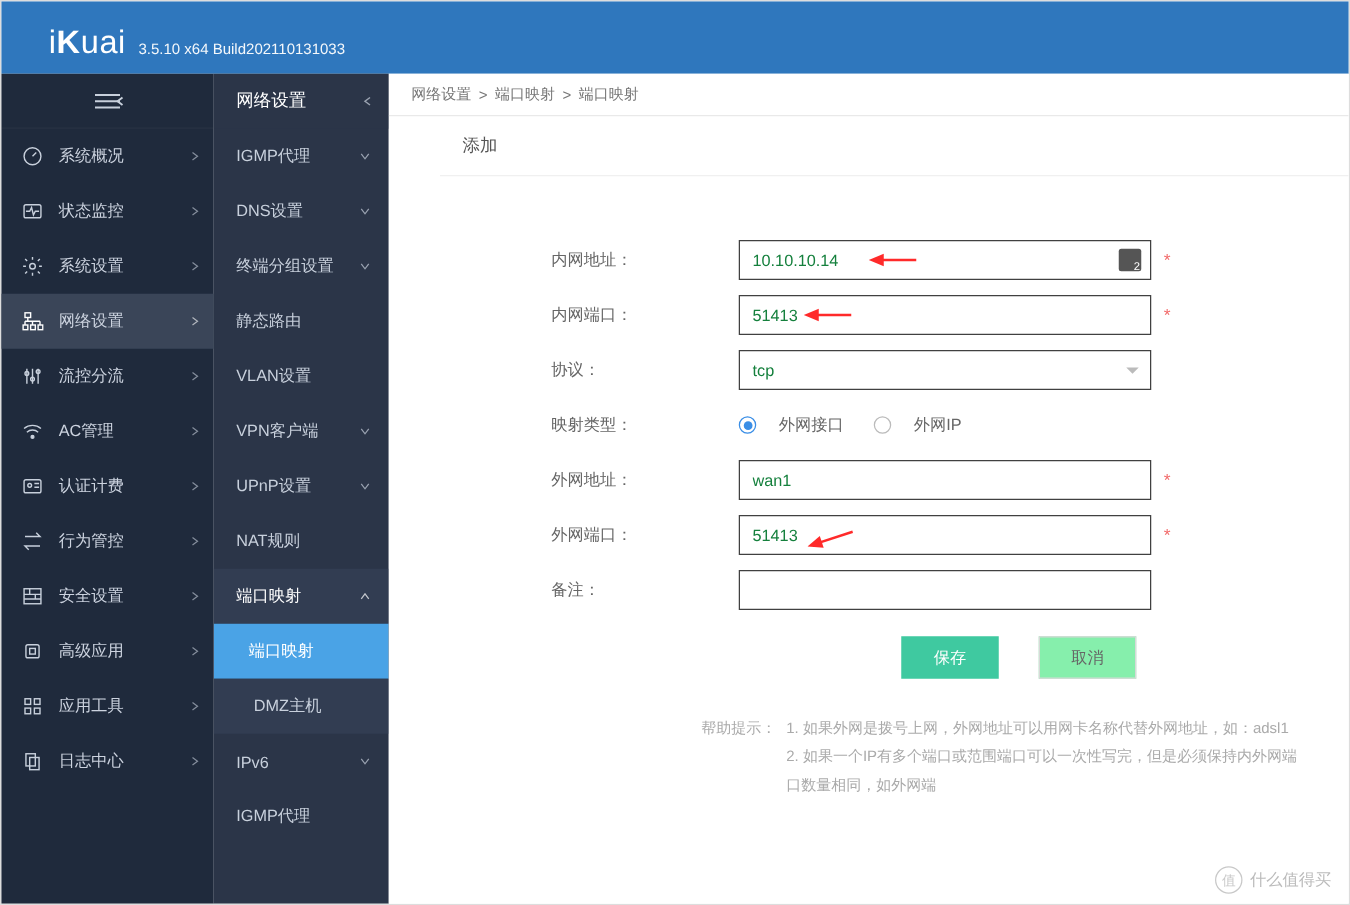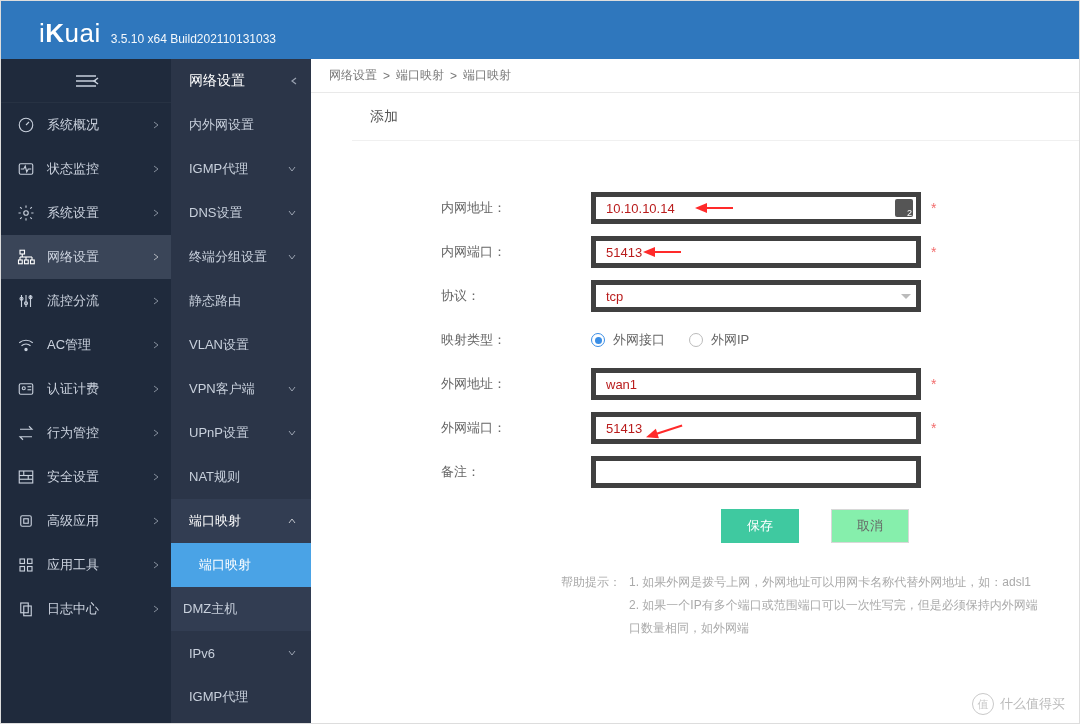--- a/index.html
+++ b/index.html
@@ -17,38 +17,38 @@
   .nav1-item.active { background: #3a4558; }
   .nav1-item .ic { width: 18px; height: 18px; margin-right: 12px; display:flex; align-items:center; justify-content:center; }
   .nav1-item .ic svg { width:18px; height:18px; }
   .nav1-item .chev { margin-left: auto; opacity: 0.6; }
   .nav1-item .chev svg { width:10px; height:10px; }
   .nav2 { width: 140px; background: #2b3548; color: #c8d0dc; overflow-y: auto; }
   .nav2-item { height: 44px; display: flex; align-items: center; justify-content: space-between; padding: 0 14px 0 18px; cursor: pointer; font-size: 13px; }
   .nav2-header { height: 44px; display: flex; align-items: center; justify-content: space-between; padding: 0 12px 0 18px; background: #2b3548; color:#fff; font-size:14px; }
   .nav2-item.expanded { background: #323d52; color: #fff; }
   .nav2-item.active { background: #4aa3e6; color: #fff; padding-left: 28px; }
-  .nav2-item.sub { padding-left: 12px; background: #323d52; }
+  .nav2-item.sub { padding-left: 32px; background: #323d52; }
   .nav2 .chev svg { width:10px; height:10px; opacity:0.7; }
   .content { flex: 1; background: #fff; display: flex; flex-direction: column; overflow: hidden; }
   .breadcrumb { height: 34px; border-bottom: 1px solid #e9e9e9; display: flex; align-items: center; padding: 0 18px; color: #777; font-size: 12px; }
   .breadcrumb span.sep { margin: 0 6px; }
   .pagetitle { height: 48px; display: flex; align-items: center; padding: 0 18px; color: #555; font-size: 14px; border-bottom: 1px solid #f0f0f0; position: relative; margin-left: 41px;}
   .form { padding: 50px 30px 10px 130px; position: relative; }
   .row { display: flex; align-items: center; margin-bottom: 10px; height: 30px; }
   .row.tall { height: 34px; }
   .lbl { width: 150px; color: #666; text-align: left; font-size: 13px; }
   .ctrl { flex: 0 0 330px; position: relative; }
-  .ctrl input[type=text], .ctrl select { width: 330px; height: 32px; border: 5px solid #404040; padding: 0 10px; font-size: 13px; color: #b91c1c; background: #fff; }
+  .ctrl input[type=text], .ctrl select { width: 330px; height: 32px; border: 1px solid #404040; padding: 0 10px; font-size: 13px; color: #15803d; background: #fff; }
   .ctrl select { appearance: none; background: #fff; }
   .select-wrap { position: relative; width: 330px; }
   .select-wrap::after { content: ""; position: absolute; right: 10px; top: 14px; width: 0; height: 0; border-left: 5px solid transparent; border-right: 5px solid transparent; border-top: 5px solid #bbb; }
   .req { color: #f26d6d; margin-left: 10px; font-size: 14px; }
   .radio-group { display: flex; align-items: center; gap: 24px; height: 32px; }
-  .radio-item { display: flex; align-items: center; gap: 8px; cursor: pointer; color:#666;}
+  .radio-item { display: flex; align-items: center; gap: 18px; cursor: pointer; color:#666;}
   .radio-dot { width: 14px; height: 14px; border-radius: 50%; border: 1.5px solid #bbb; display:flex; align-items:center; justify-content:center; }
   .radio-dot.checked { border-color: #3a8ee6; }
   .radio-dot.checked::after { content:""; width:7px; height:7px; border-radius:50%; background:#3a8ee6; }
   .input-icon { position:absolute; right:8px; top:7px; width:18px; height:18px; background:#555; border-radius:2px; }
   .input-icon::before { content:"2"; color:#fff; font-size:9px; position:absolute; bottom:-1px; right:1px; }
   .arrow-red { position:absolute; width:40px; height:14px; pointer-events:none; }
   .arrow-red svg { width:100%; height:100%; }
   .btns { display:flex; gap: 32px; margin: 20px 0 0 280px; }
   .btn { width: 78px; height: 34px; display:flex; align-items:center; justify-content:center; font-size:13px; cursor:pointer; }
   .btn.primary { background:#3fc9a0; color:#fff; border:none; }
@@ -246,23 +246,20 @@
     </div>
 
     <div class="nav2">
       <div class="nav2-header">
         <span>网络设置</span>
         <span class="chev"><svg viewBox="0 0 10 10" fill="none" stroke="#c8d0dc" stroke-width="1.2">
               <polyline points="7,2 3,5 7,8"></polyline>
             </svg></span>
       </div>
       <div class="nav2-item">
-          <span>内外网设置</span>
-        </div>
-      <div class="nav2-item">
           <span>IGMP代理</span>
           <span class="chev"><svg viewBox="0 0 10 10" fill="none" stroke="#c8d0dc">
               <polyline points="2,3 5,7 8,3"></polyline>
             </svg></span>
         </div>
       <div class="nav2-item">
           <span>DNS设置</span>
           <span class="chev"><svg viewBox="0 0 10 10" fill="none" stroke="#c8d0dc">
               <polyline points="2,3 5,7 8,3"></polyline>
             </svg></span>

